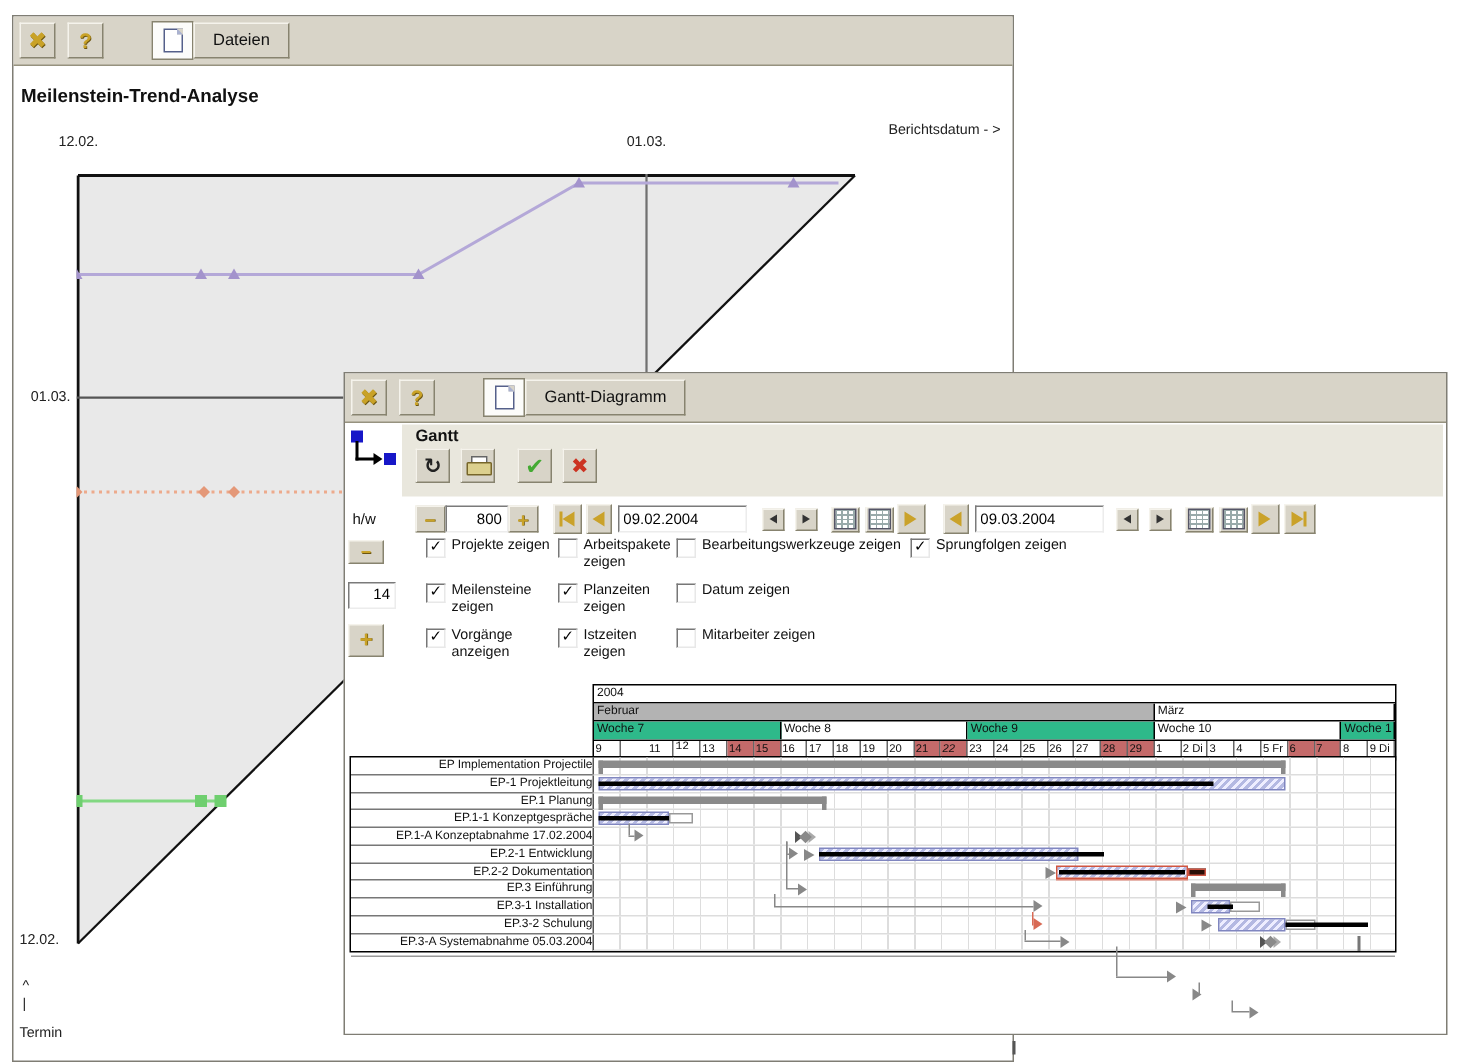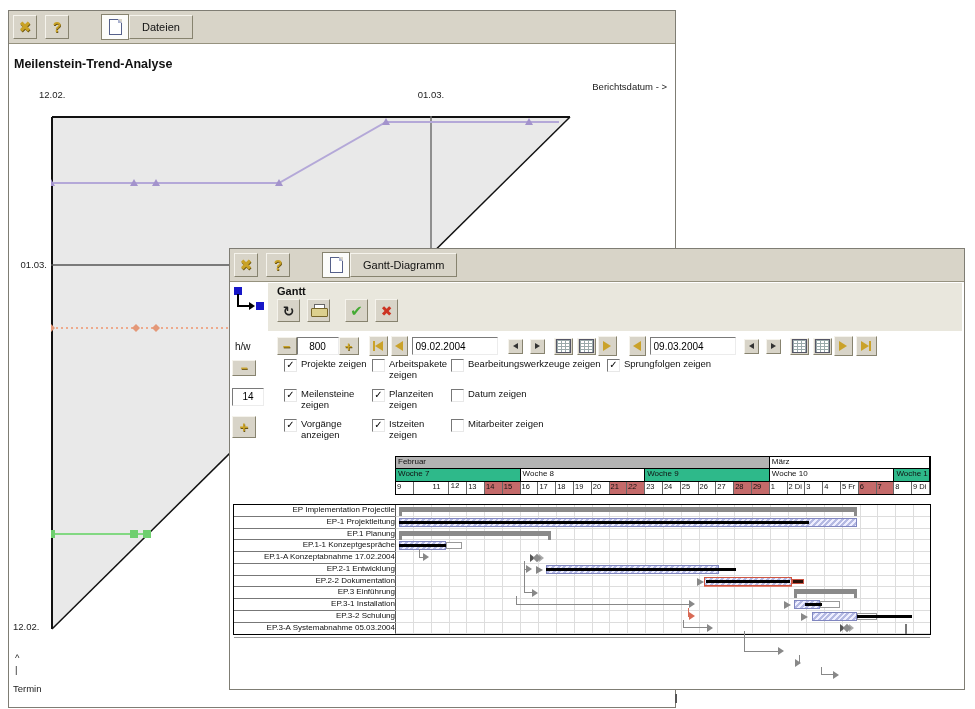--- a/index.html
+++ b/index.html
@@ -38,21 +38,21 @@
   .pb{width:23px;height:23px;margin-right:7px;font-size:14px;}
   .refresh{color:#222;font-weight:bold;font-size:14px;}
   .chk-ic{color:#44aa33;font-size:15px;}
   .rx-ic{color:#cc3322;font-size:14px;}
   .printer{position:relative;width:16px;height:13px;}
   .printer .pp{position:absolute;left:3px;top:0;width:9px;height:5px;background:#fff;border:1px solid #666;}
   .printer .pbdy{position:absolute;left:0;top:4px;width:15px;height:7px;background:#dcd08e;border:1px solid #77662a;border-radius:1px;}
   #hw-row{position:absolute;left:5px;top:53px;right:4px;height:22px;display:flex;align-items:center;font-size:10px;}
   .num-in,.date-in{height:18px;border:1px solid;border-color:#7a7a7a #ececec #ececec #7a7a7a;background:#fff;
       font-family:"Liberation Sans",sans-serif;font-size:10px;box-sizing:border-box;padding:0 3px;}
-  .num-in{text-align:center;}
+  .num-in{text-align:right;}
   .sbtn{width:20px;height:18px;font-size:13px;}
   .tiny{width:15px;height:15px;}
   .tri-r{width:0;height:0;border-top:4px solid transparent;border-bottom:4px solid transparent;border-left:6px solid #caa22a;}
   .tri-l{width:0;height:0;border-top:4px solid transparent;border-bottom:4px solid transparent;border-right:6px solid #caa22a;}
   .tri-r.big{border-top-width:5px;border-bottom-width:5px;border-left-width:8px;}
   .tri-l.big{border-top-width:5px;border-bottom-width:5px;border-right-width:8px;}
   .tri-r.dk{border-left-color:#333;border-top-width:3px;border-bottom-width:3px;border-left-width:5px;}
   .tri-l.dk{border-right-color:#333;border-top-width:3px;border-bottom-width:3px;border-right-width:5px;}
   .ebar{width:2px;height:10px;background:#caa22a;}
   .cal{width:13px;height:12px;border:1px solid #556;background:
@@ -325,20 +325,21 @@
             <div class="opt">
               <div class="cb">✓</div>
               <div>Sprungfolgen zeigen</div>
             </div>
           </div>
         </div>
     </div>
 
     <div id="gtab">
       <div id="gt-head">
+        <div class="hrow" id="gt-year">2004</div>
         <div class="hrow" id="gt-months">
             <div class="mcell" style="width: 375.207px; background: rgb(179, 179, 179);">Februar</div>
             <div class="mcell" style="width: 160.803px; background: rgb(255, 255, 255);">März</div>
           </div>
         <div class="hrow" id="gt-weeks">
             <div class="wcell wgreen" style="width: 125.069px;">Woche 7</div>
             <div class="wcell" style="width: 125.069px;">Woche 8</div>
             <div class="wcell wgreen" style="width: 125.069px;">Woche 9</div>
             <div class="wcell" style="width: 125.069px;">Woche 10</div>
             <div class="wcell wgreen" style="width: 35.734px;">Woche 1</div>

